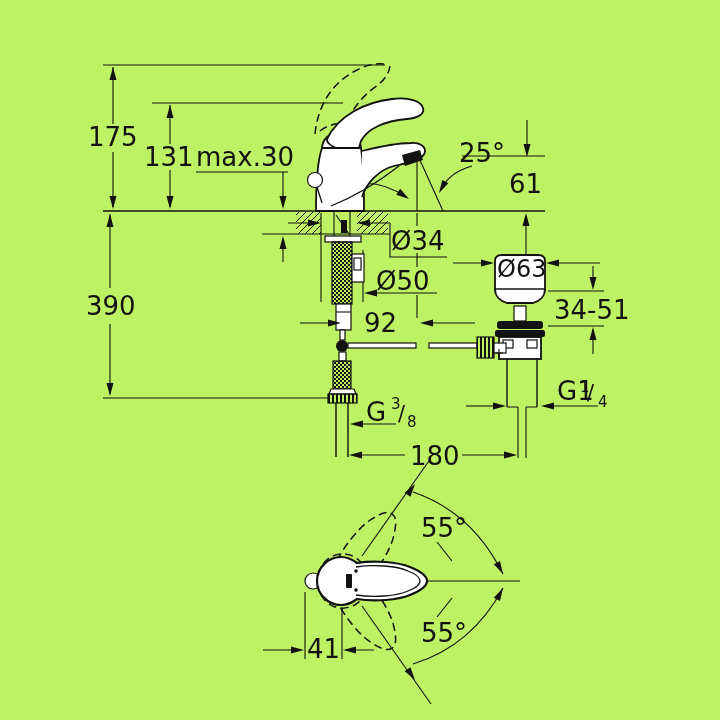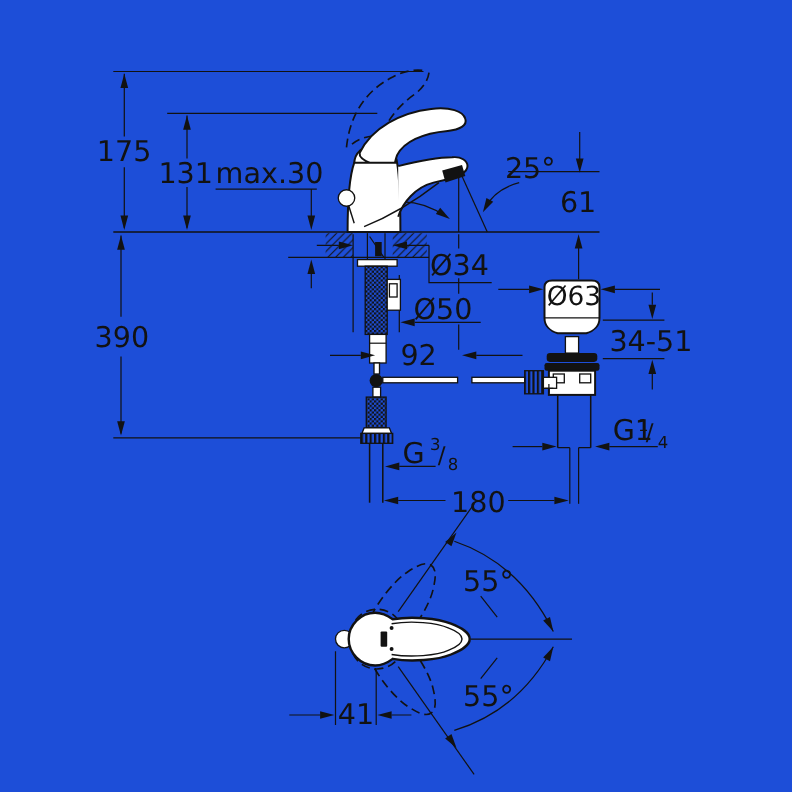--- a/index.html
+++ b/index.html
@@ -1,16 +1,16 @@
 <!DOCTYPE html>
 <html><head>
 <meta charset="utf-8">
 <style>
   html,body{margin:0;padding:0;background:#ffffff;}
-  .stage{width:720px;height:720px;background:#1d4ed8;position:relative;overflow:hidden;}
+  .stage{width:720px;height:720px;background:#bef264;position:relative;overflow:hidden;}
   svg{display:block;}
   text{font-family:"DejaVu Sans","Liberation Sans",sans-serif;fill:#121212;}
   .t26{font-size:26px;}
   .t24{font-size:24px;}
   .t15{font-size:15px;}
   .t21{font-size:21px;}
   .dim{stroke:#121212;stroke-width:1.1;fill:none;}
   .dimbold{stroke:#121212;stroke-width:1.4;fill:none;}
   .part{stroke:#121212;stroke-width:1.8;fill:#ffffff;}
   .partthin{stroke:#121212;stroke-width:1.2;fill:#ffffff;}

